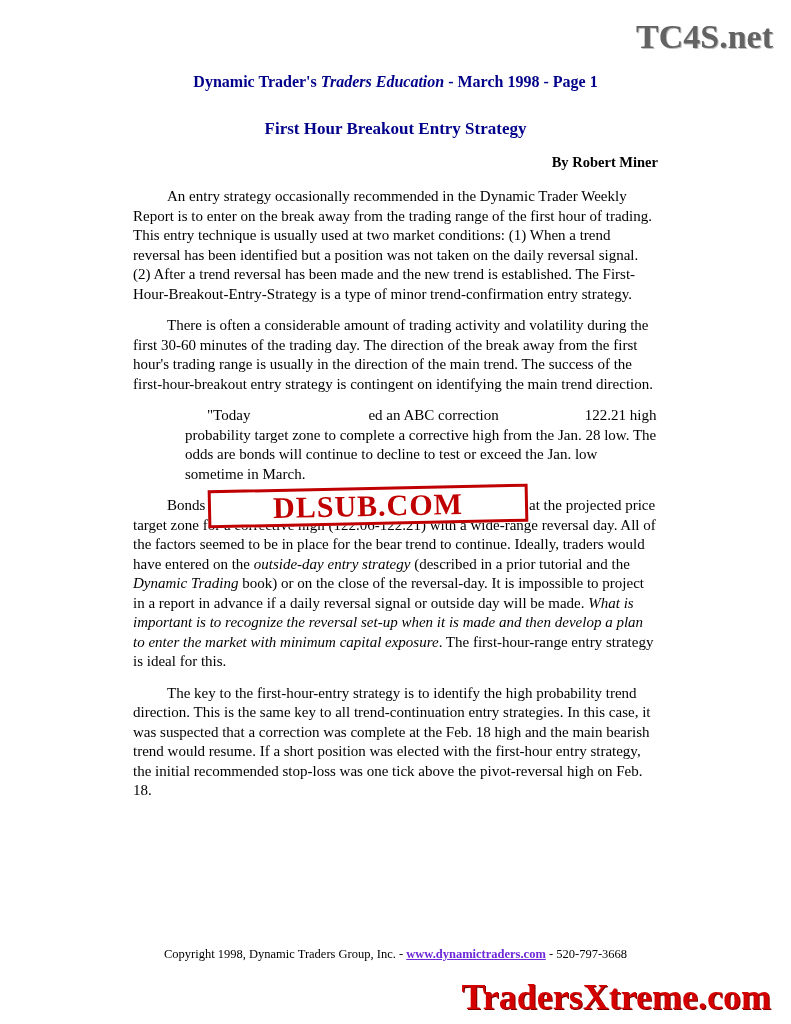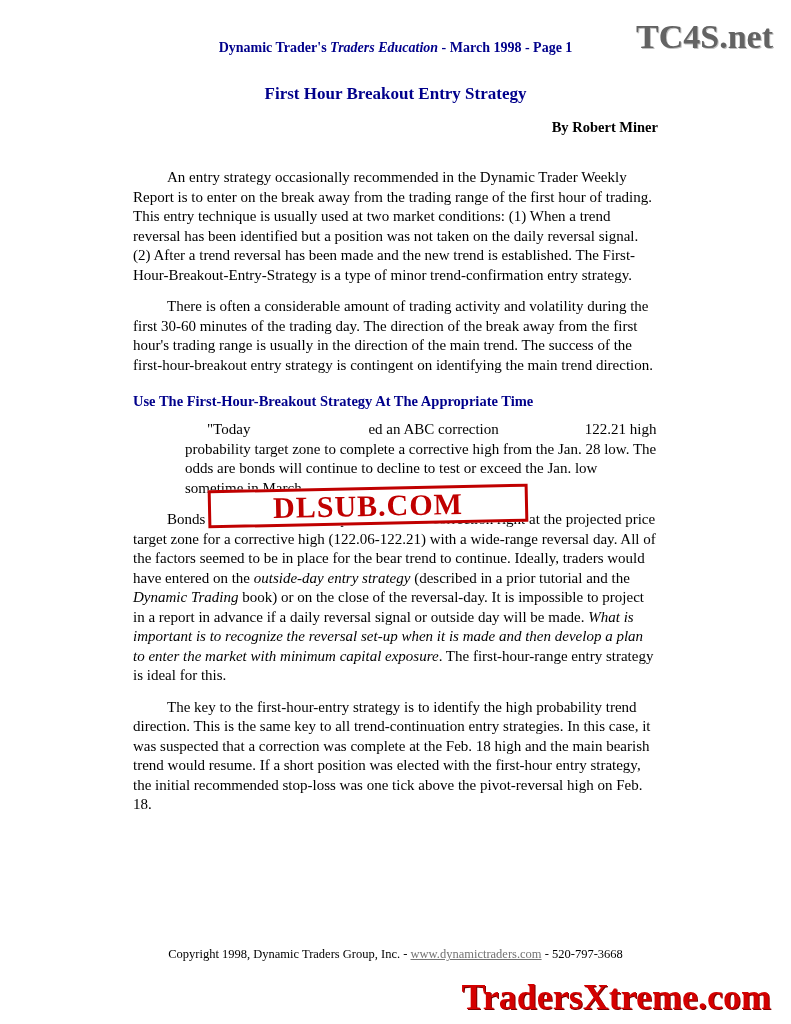--- a/index.html
+++ b/index.html
@@ -66,22 +66,22 @@
     position: absolute;
     left: 133px;
     top: 0;
     width: 525px;
   }
 
   .doc-header {
     text-align: center;
     color: #00008b;
     font-weight: bold;
-    font-size: 14px;
-    margin-top: 40px;
+    font-size: 16px;
+    margin-top: 73px;
   }
   .doc-header .ital {
     font-style: italic;
   }
 
   .doc-title {
     text-align: center;
     color: #00008b;
     font-weight: bold;
     font-size: 17px;
@@ -97,21 +97,21 @@
   p.body {
     font-size: 15px;
     line-height: 1.30;
     margin: 0 0 12px 0;
     text-align: left;
   }
   p.body.indent {
     text-indent: 34px;
   }
   p.first {
-    margin-top: 32px;
+    margin-top: 16px;
   }
   .subhead {
     color: #00008b;
     font-weight: bold;
     font-size: 14.5px;
     margin: 18px 0 10px 0;
   }
   .quote {
     margin: 0 0 12px 52px;
     font-size: 15px;
@@ -127,23 +127,23 @@
 
   .footer {
     position: absolute;
     left: 0;
     right: 0;
     top: 947px;
     text-align: center;
     font-size: 12.5px;
   }
   .footer a {
-    color: #737373;
+    color: #6d28d9;
     text-decoration: underline;
-    font-weight: normal;
+    font-weight: bold;
   }
 </style>
 </head>
 <body>
 
 <div class="page">
 
   <div class="watermark-tc4s">TC4S.net</div>
 
   <div class="content">
@@ -151,21 +151,20 @@
     <div class="doc-header">
       <span>Dynamic Trader's </span><span class="ital">Traders Education</span><span> - March 1998 - Page 1</span>
     </div>
 
     <div class="doc-title">First Hour Breakout Entry Strategy</div>
     <div class="doc-author">By Robert Miner</div>
 
     <p class="body indent first">An entry strategy occasionally recommended in the Dynamic Trader Weekly Report is to enter on the break away from the trading range of the first hour of trading. This entry technique is usually used at two market conditions:  (1) When a trend reversal has been identified but a position was not taken on the daily reversal signal. (2) After a trend reversal has been made and the new trend is established. The First-Hour-Breakout-Entry-Strategy is a type of minor trend-confirmation entry strategy.</p>
     <p class="body indent">There is often a considerable amount of trading activity and volatility during the first 30-60 minutes of the trading day. The direction of the break away from the first hour's trading range is usually in the direction of the main trend. The success of the first-hour-breakout entry strategy is contingent on identifying the main trend direction.</p>
 
-    <div class="subhead">Use The First-Hour-Breakout Strategy At The Appropriate Time</div>
 
 
     <div class="quote indent-first">
       <span>"Today</span><span style="display:inline-block;width:118px"></span><span>ed an ABC correction</span><span style="display:inline-block;width:86px"></span><span>122.21 high probability target zone to complete a corrective high from the Jan. 28 low. The odds are bonds will continue to decline to test or exceed the Jan. low sometime in March.</span>
     </div>
 
 
     <p class="body indent">
       <span>Bonds appeared to have completed an ABC correction right at the projected price target zone for a corrective high (122.06-122.21) with a wide-range reversal day. All of the factors seemed to be in place for the bear trend to continue. Ideally, traders would have entered on the </span><span class="ital">outside-day entry strategy</span><span> (described in a prior tutorial and the </span><span class="ital">Dynamic Trading</span><span> book) or on the close of the reversal-day. It is impossible to project in a report in advance if a daily reversal signal or outside day will be made. </span><span class="ital">What is important is to recognize the reversal set-up when it is made and then develop a plan to enter the market with minimum capital exposure</span><span>. The first-hour-range entry strategy is ideal for this.</span>
     </p>

